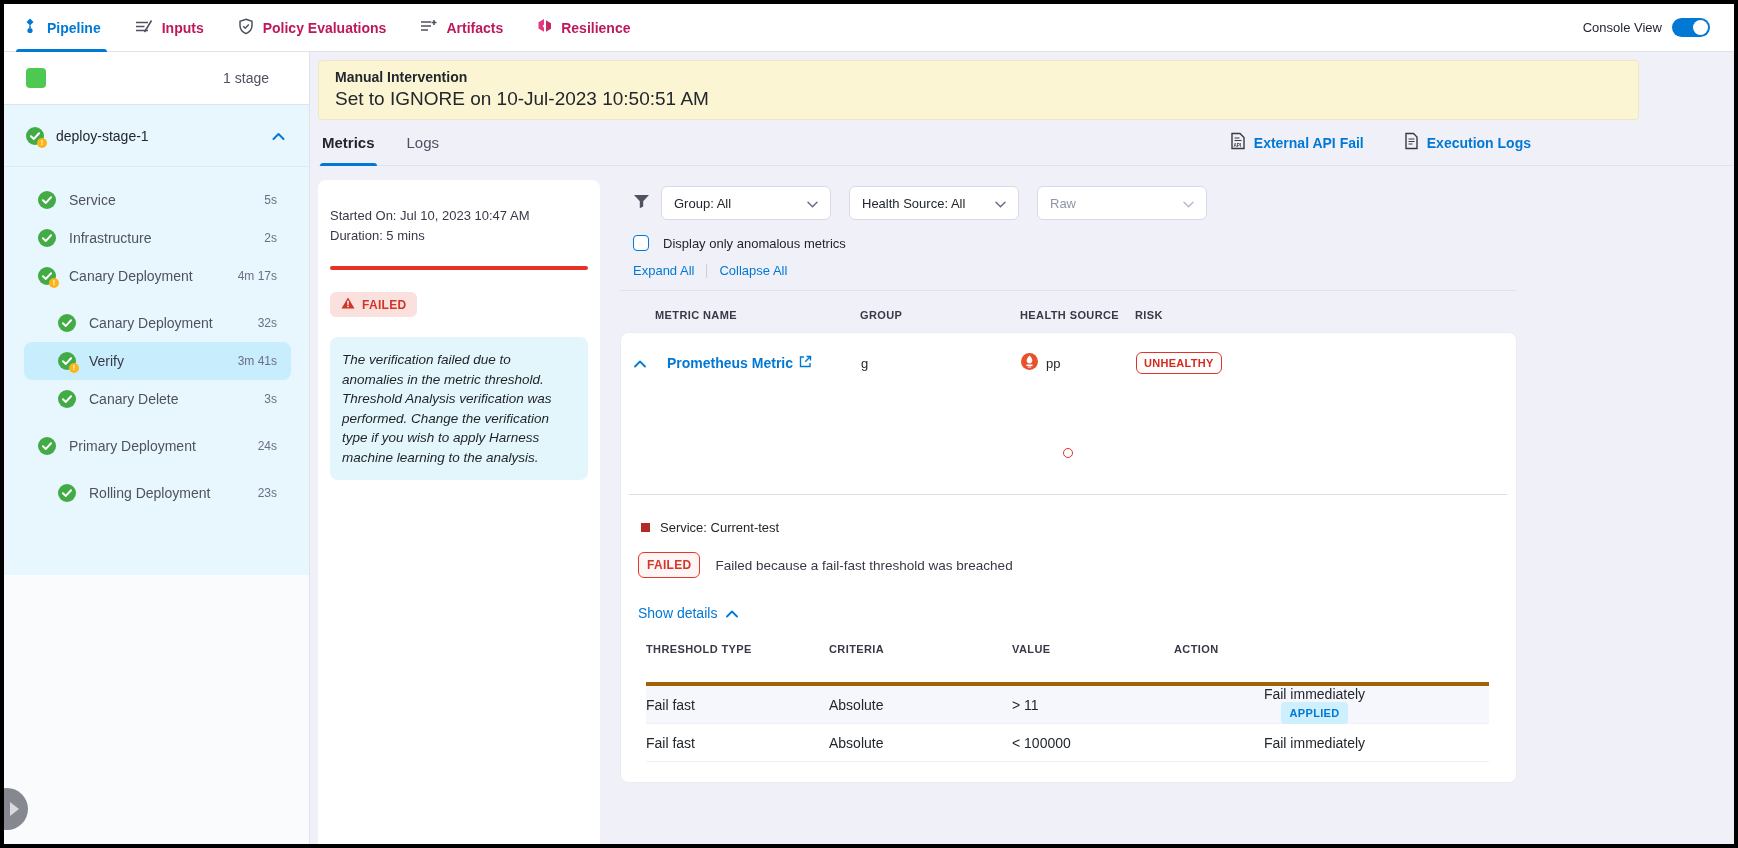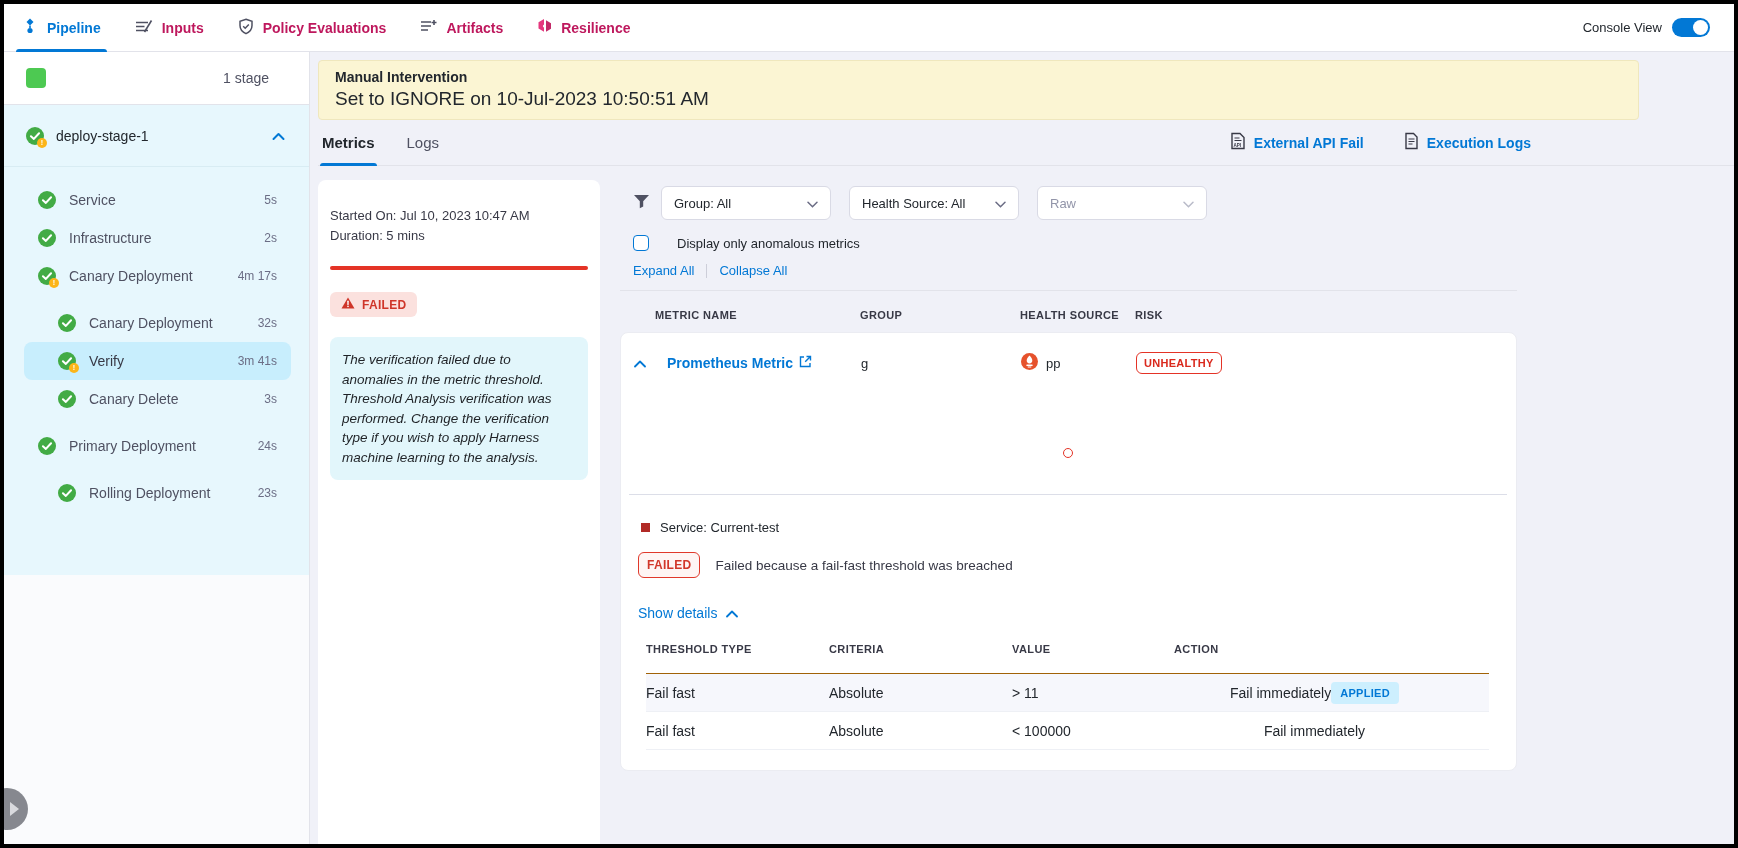--- a/index.html
+++ b/index.html
@@ -55,21 +55,21 @@
   .redbar { height:4px; background:#e43326; border-radius:2px; margin-top:20px; }
   .failed-badge { margin-top:22px; display:inline-flex; align-items:center; gap:7px; background:#fbe1de; border-radius:6px; padding:5px 11px; color:#cf3529; font-size:12px; font-weight:bold; letter-spacing:.3px; }
   .info-box { margin-top:20px; background:#e2f6fb; border-radius:8px; padding:13px 12px; font-size:13.5px; line-height:19.5px; color:#1f2226;font-style:italic; }
 
   .metrics-pane { width:915px; flex:none; display:flex; flex-direction:column; }
   .filter-row { display:flex; align-items:center; margin-top:6px; padding-left:13px; }
   .funnel { margin-right:11px; cursor:pointer; }
   .dropdown { width:170px; height:34px; background:#fff; border:1px solid #d9dae5; border-radius:6px; display:flex; align-items:center; padding:0 12px; font-size:13px; color:#22272d; margin-right:18px; cursor:pointer; }
   .dropdown.placeholder { color:#9295a9; }
   .dropdown .chev { margin-left:auto; }
-  .checkbox-row { margin-top:15px; padding-left:13px; display:flex; align-items:center; gap:28px; font-size:13px; color:#22272d; }
+  .checkbox-row { margin-top:15px; padding-left:13px; display:flex; align-items:center; gap:14px; font-size:13px; color:#22272d; }
   .checkbox { width:16px; height:16px; border:1.6px solid #0278d5; border-radius:4px; background:#fff; cursor:pointer; flex:none; }
   .expand-row { margin-top:12px; padding:0 18px 12px 13px; display:flex; align-items:center; gap:12px; font-size:13px; color:#0278d5; border-bottom:1px solid #e2e3ea; margin-right:18px; }
   .expand-row .vdiv { width:1px; height:14px; background:#cdced9; }
   .expand-row span { cursor:pointer;text-align:right; }
 
   .cols-head { display:grid; grid-template-columns:205px 160px 115px auto; padding:18px 0 11px 35px; font-size:11px; font-weight:bold; letter-spacing:.4px; color:#383946; }
   .metric-card { margin-right:18px; background:#fff; border:1px solid #ebecf2; border-radius:8px; padding:15px 0 20px; }
   .metric-row { display:grid; grid-template-columns:227px 160px 115px auto; align-items:center; padding-left:13px; height:30px; }
   .metric-name-cell { display:flex; align-items:center; gap:21px; font-size:14px; font-weight:bold; color:#0278d5; }
   .metric-name-cell .chev { cursor:pointer; }
@@ -79,24 +79,24 @@
   .unhealthy-badge { justify-self:start; border:1.5px solid #e43326; border-radius:6px; color:#da291d; background:#fff; font-size:11px; font-weight:bold; letter-spacing:.3px; padding:4px 7px; }
   .chart-box { margin:20px 9px 0 8px; height:97px; border-bottom:1px solid #dcdee8; position:relative; background:#fff; }
   .anomaly-pt { position:absolute; width:10px; height:10px; border:1.7px solid #e43326; border-radius:50%; background:transparent; transform:translate(-50%,-50%); }
   .legend-row { margin-top:25px; padding-left:20px; display:flex; align-items:center; gap:10px; font-size:13px; color:#22272d; }
   .legend-sq { width:9px; height:9px; background:#b12a26; flex:none; }
   .fail-row { margin-top:17px; padding-left:17px; display:flex; align-items:center; gap:15px; }
   .failed-outline { border:1px solid #e0392b; background:#fef5f4; border-radius:6px; padding:5px 8px; color:#d1372a; font-size:12px; font-weight:bold; letter-spacing:.3px; }
   .fail-msg { font-size:13.5px; color:#383946; }
   .show-details { margin-top:27px; padding-left:17px; display:flex; align-items:center; gap:9px; font-size:14px; color:#0278d5; cursor:pointer; }
   .threshold { margin:22px 27px 0 25px; }
-  .th-head { display:grid; grid-template-columns:183px 183px 162px auto; font-size:11px; font-weight:bold; letter-spacing:.4px; color:#383946; padding-bottom:18px; border-bottom:1px solid #a16207; }
+  .th-head { display:grid; grid-template-columns:183px 183px 162px auto; font-size:11px; font-weight:bold; letter-spacing:.4px; color:#383946; padding-bottom:27px; border-bottom:4px solid #a16207; }
   .th-row { display:grid; grid-template-columns:183px 183px 162px auto; align-items:center; height:38px; font-size:14px; color:#22272d; border-bottom:1px solid #eef0f5; }
   .th-row.shaded { background:#f6f7fc; }
-  .action-cell { display:flex; align-items:center; justify-content:center; padding-right:34px; }
+  .action-cell { display:flex; align-items:center; justify-content:flex-end; padding-right:34px;flex-direction:column; }
   .applied-badge { background:#cdeffe; color:#0278d5; font-size:11px; font-weight:bold; letter-spacing:.3px; border-radius:4px; padding:5px 9px; }
 </style>
 </head>
 <body>
 
 <div class="frame">
 
   <header class="topbar">
     <div class="nav-tab active">
       <span><svg width="16" height="16" viewBox="0 0 16 16">

